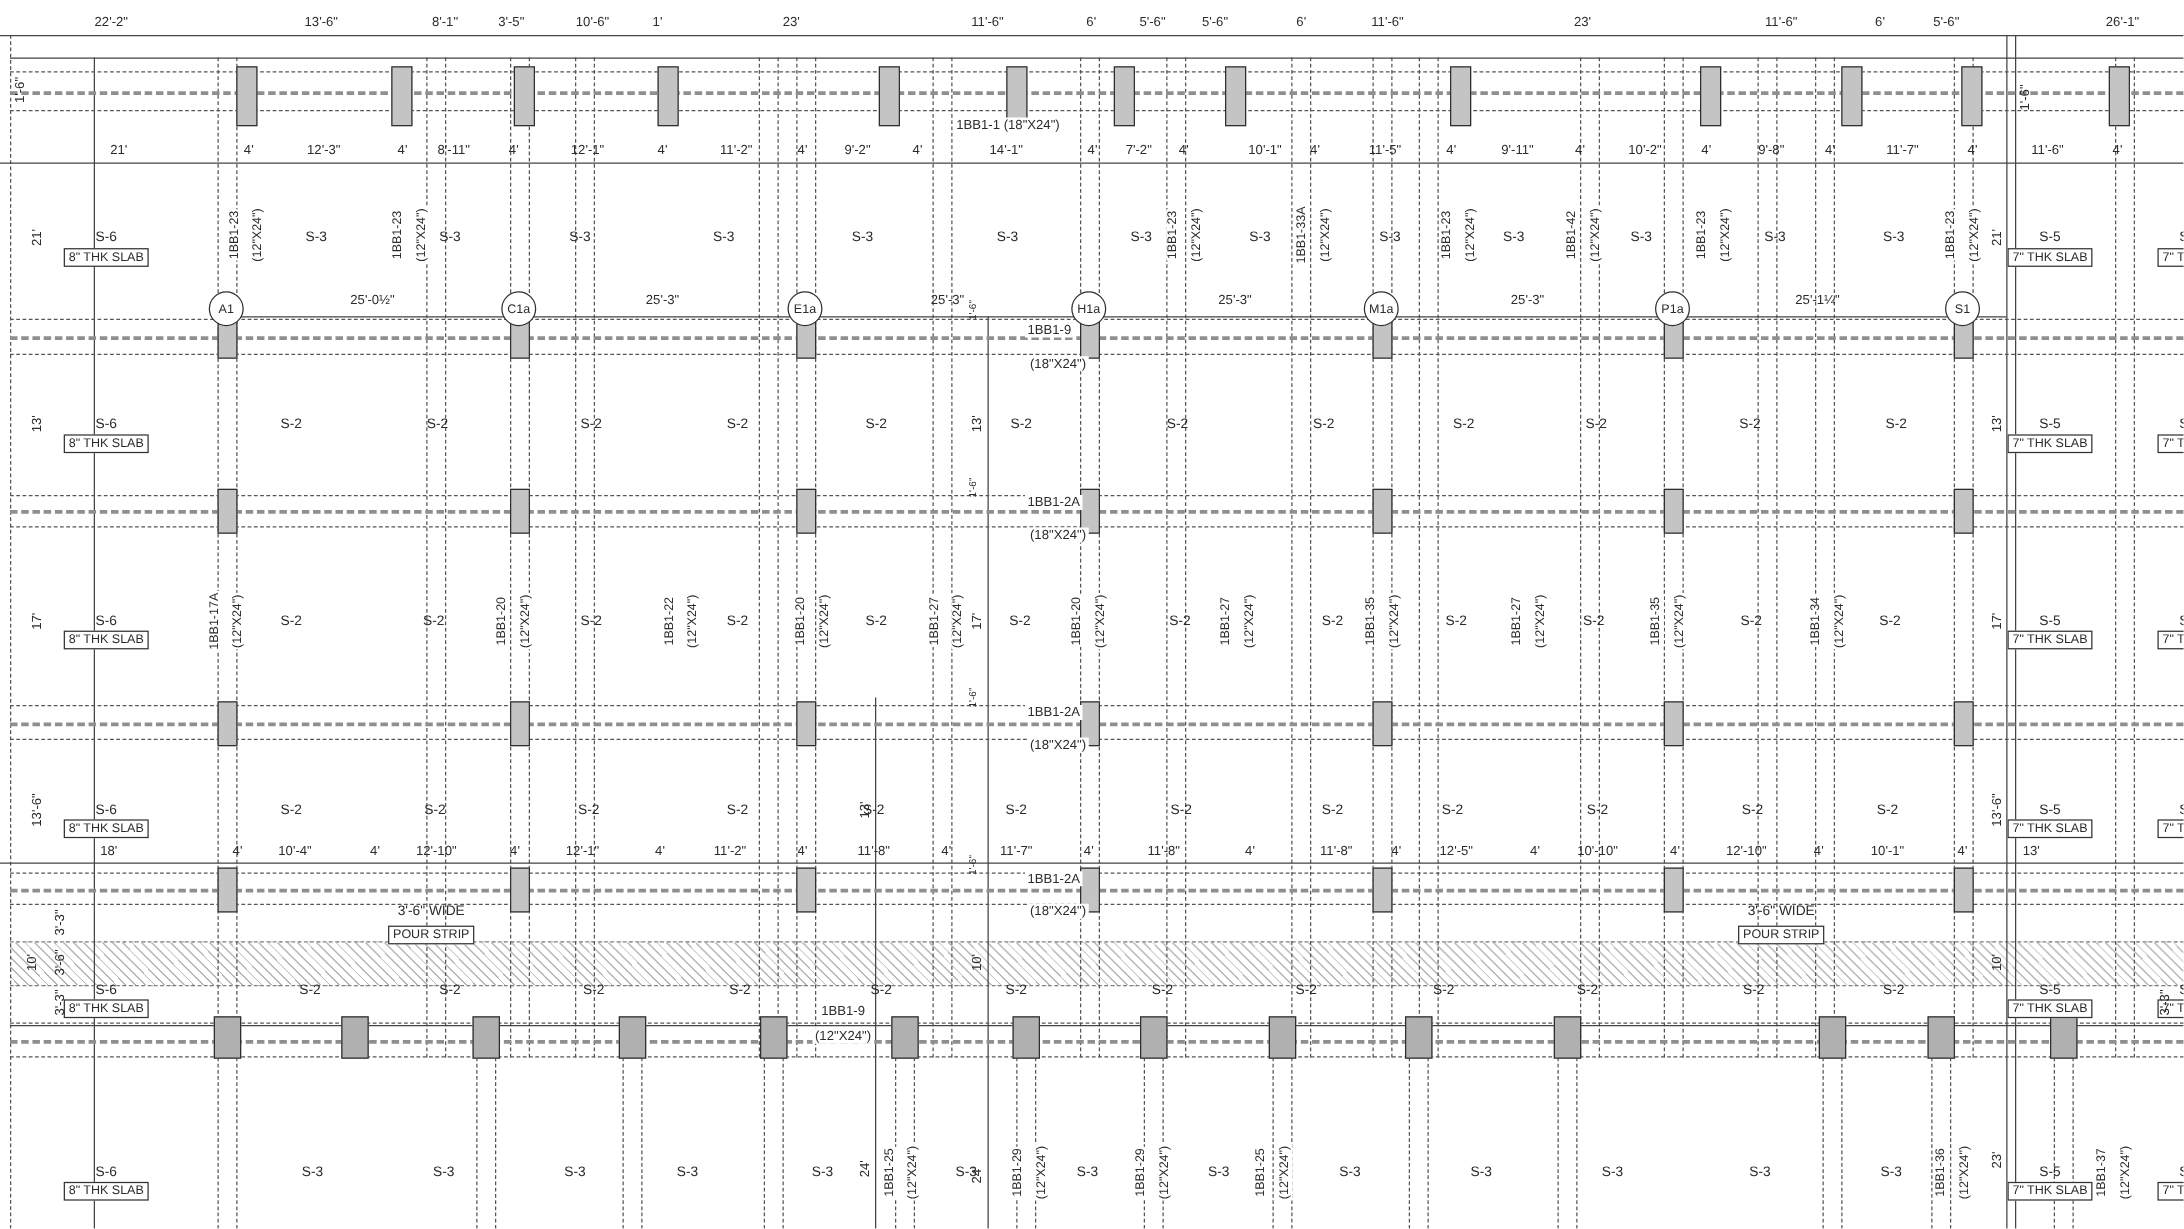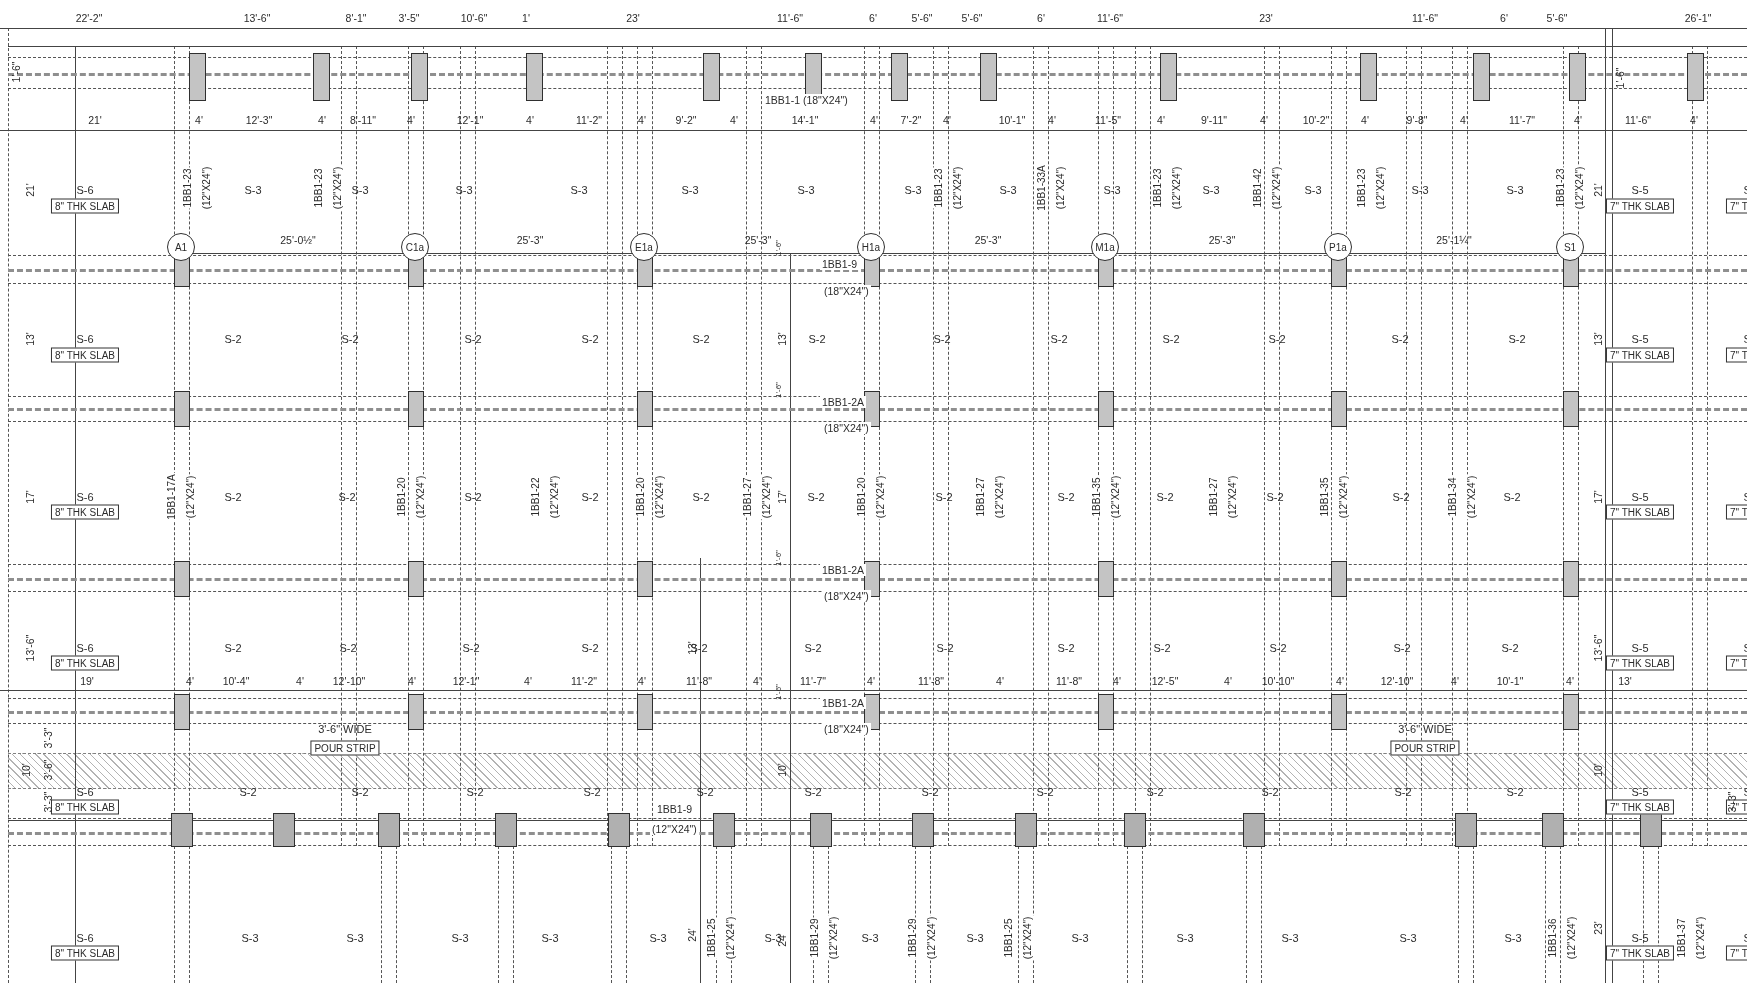--- a/index.html
+++ b/index.html
@@ -315,21 +315,21 @@
     <div class="t slab" style="left: 1066px; top: 648px;">S-2</div>
     <div class="t slab" style="left: 1162px; top: 648px;">S-2</div>
     <div class="t slab" style="left: 1278px; top: 648px;">S-2</div>
     <div class="t slab" style="left: 1402px; top: 648px;">S-2</div>
     <div class="t slab" style="left: 1510px; top: 648px;">S-2</div>
     <div class="t slab" style="left: 1640px; top: 648px;">S-5</div>
     <div class="t slab" style="left: 1752px; top: 648px;">S-5</div>
     <div class="t boxed" style="left: 85px; top: 663px;">8" THK SLAB</div>
     <div class="t boxed" style="left: 1640px; top: 663px;">7" THK SLAB</div>
     <div class="t boxed" style="left: 1760px; top: 663px;">7" THK SLAB</div>
-    <div class="t dim" style="left: 87px; top: 681px;">19'</div>
+    <div class="t dim" style="left: 87px; top: 681px;">18'</div>
     <div class="t dim" style="left: 190px; top: 681px;">4'</div>
     <div class="t dim" style="left: 236px; top: 681px;">10'-4"</div>
     <div class="t dim" style="left: 300px; top: 681px;">4'</div>
     <div class="t dim" style="left: 349px; top: 681px;">12'-10"</div>
     <div class="t dim" style="left: 412px; top: 681px;">4'</div>
     <div class="t dim" style="left: 466px; top: 681px;">12'-1"</div>
     <div class="t dim" style="left: 528px; top: 681px;">4'</div>
     <div class="t dim" style="left: 584px; top: 681px;">11'-2"</div>
     <div class="t dim" style="left: 642px; top: 681px;">4'</div>
     <div class="t dim" style="left: 699px; top: 681px;">11'-8"</div>

